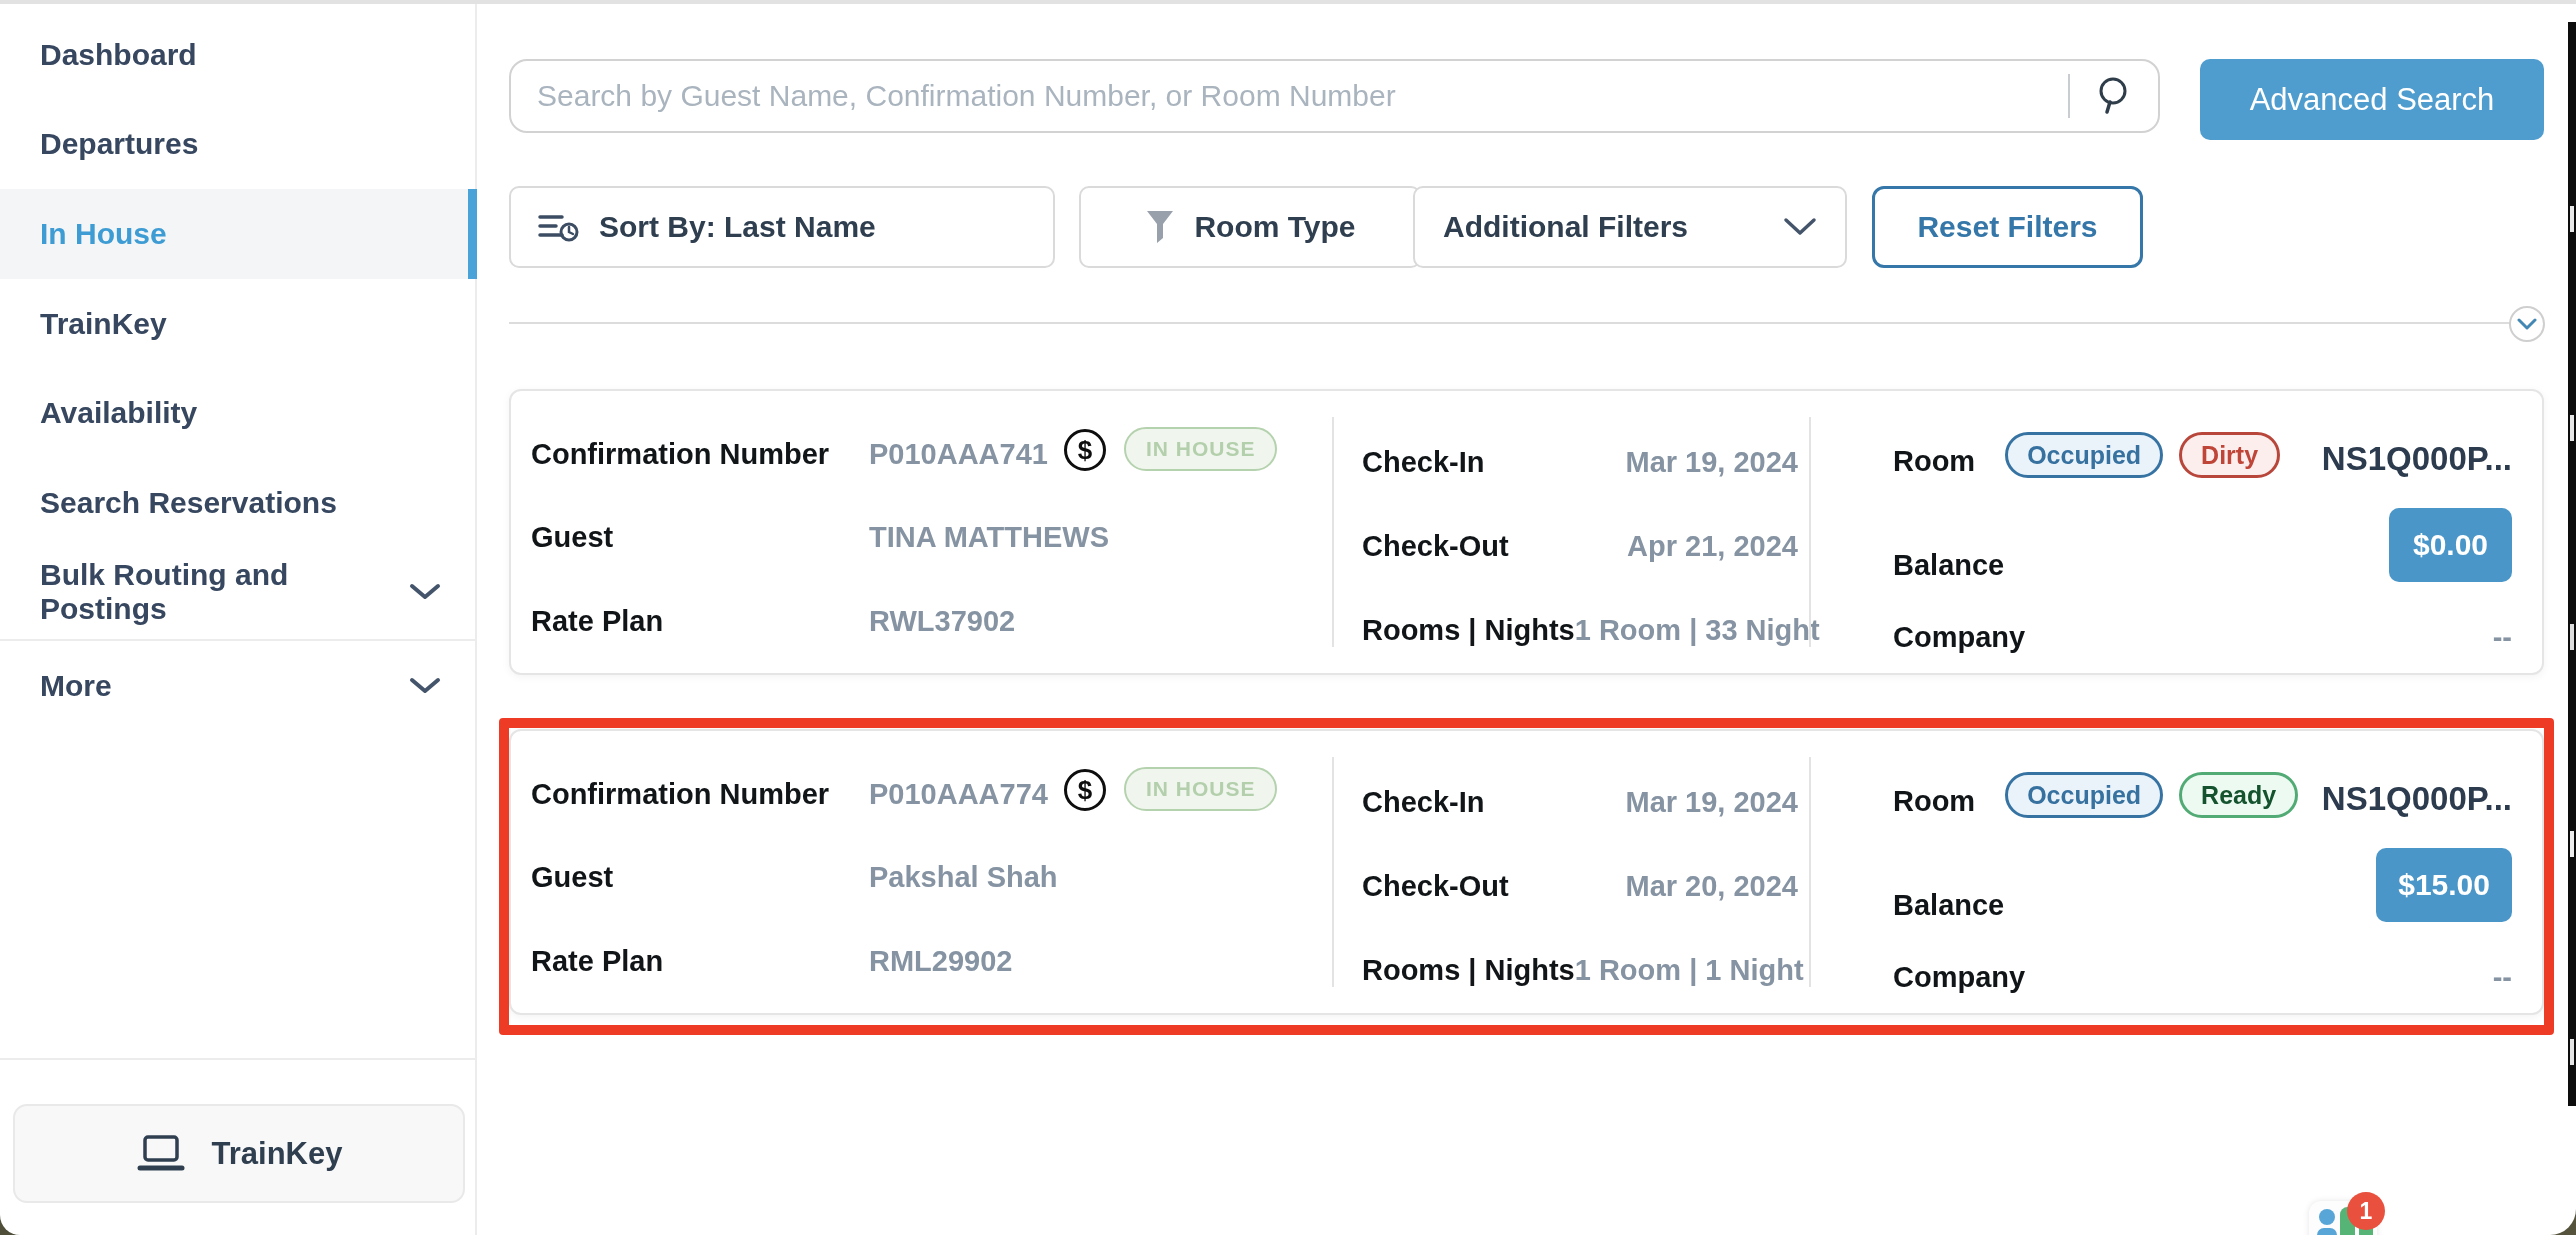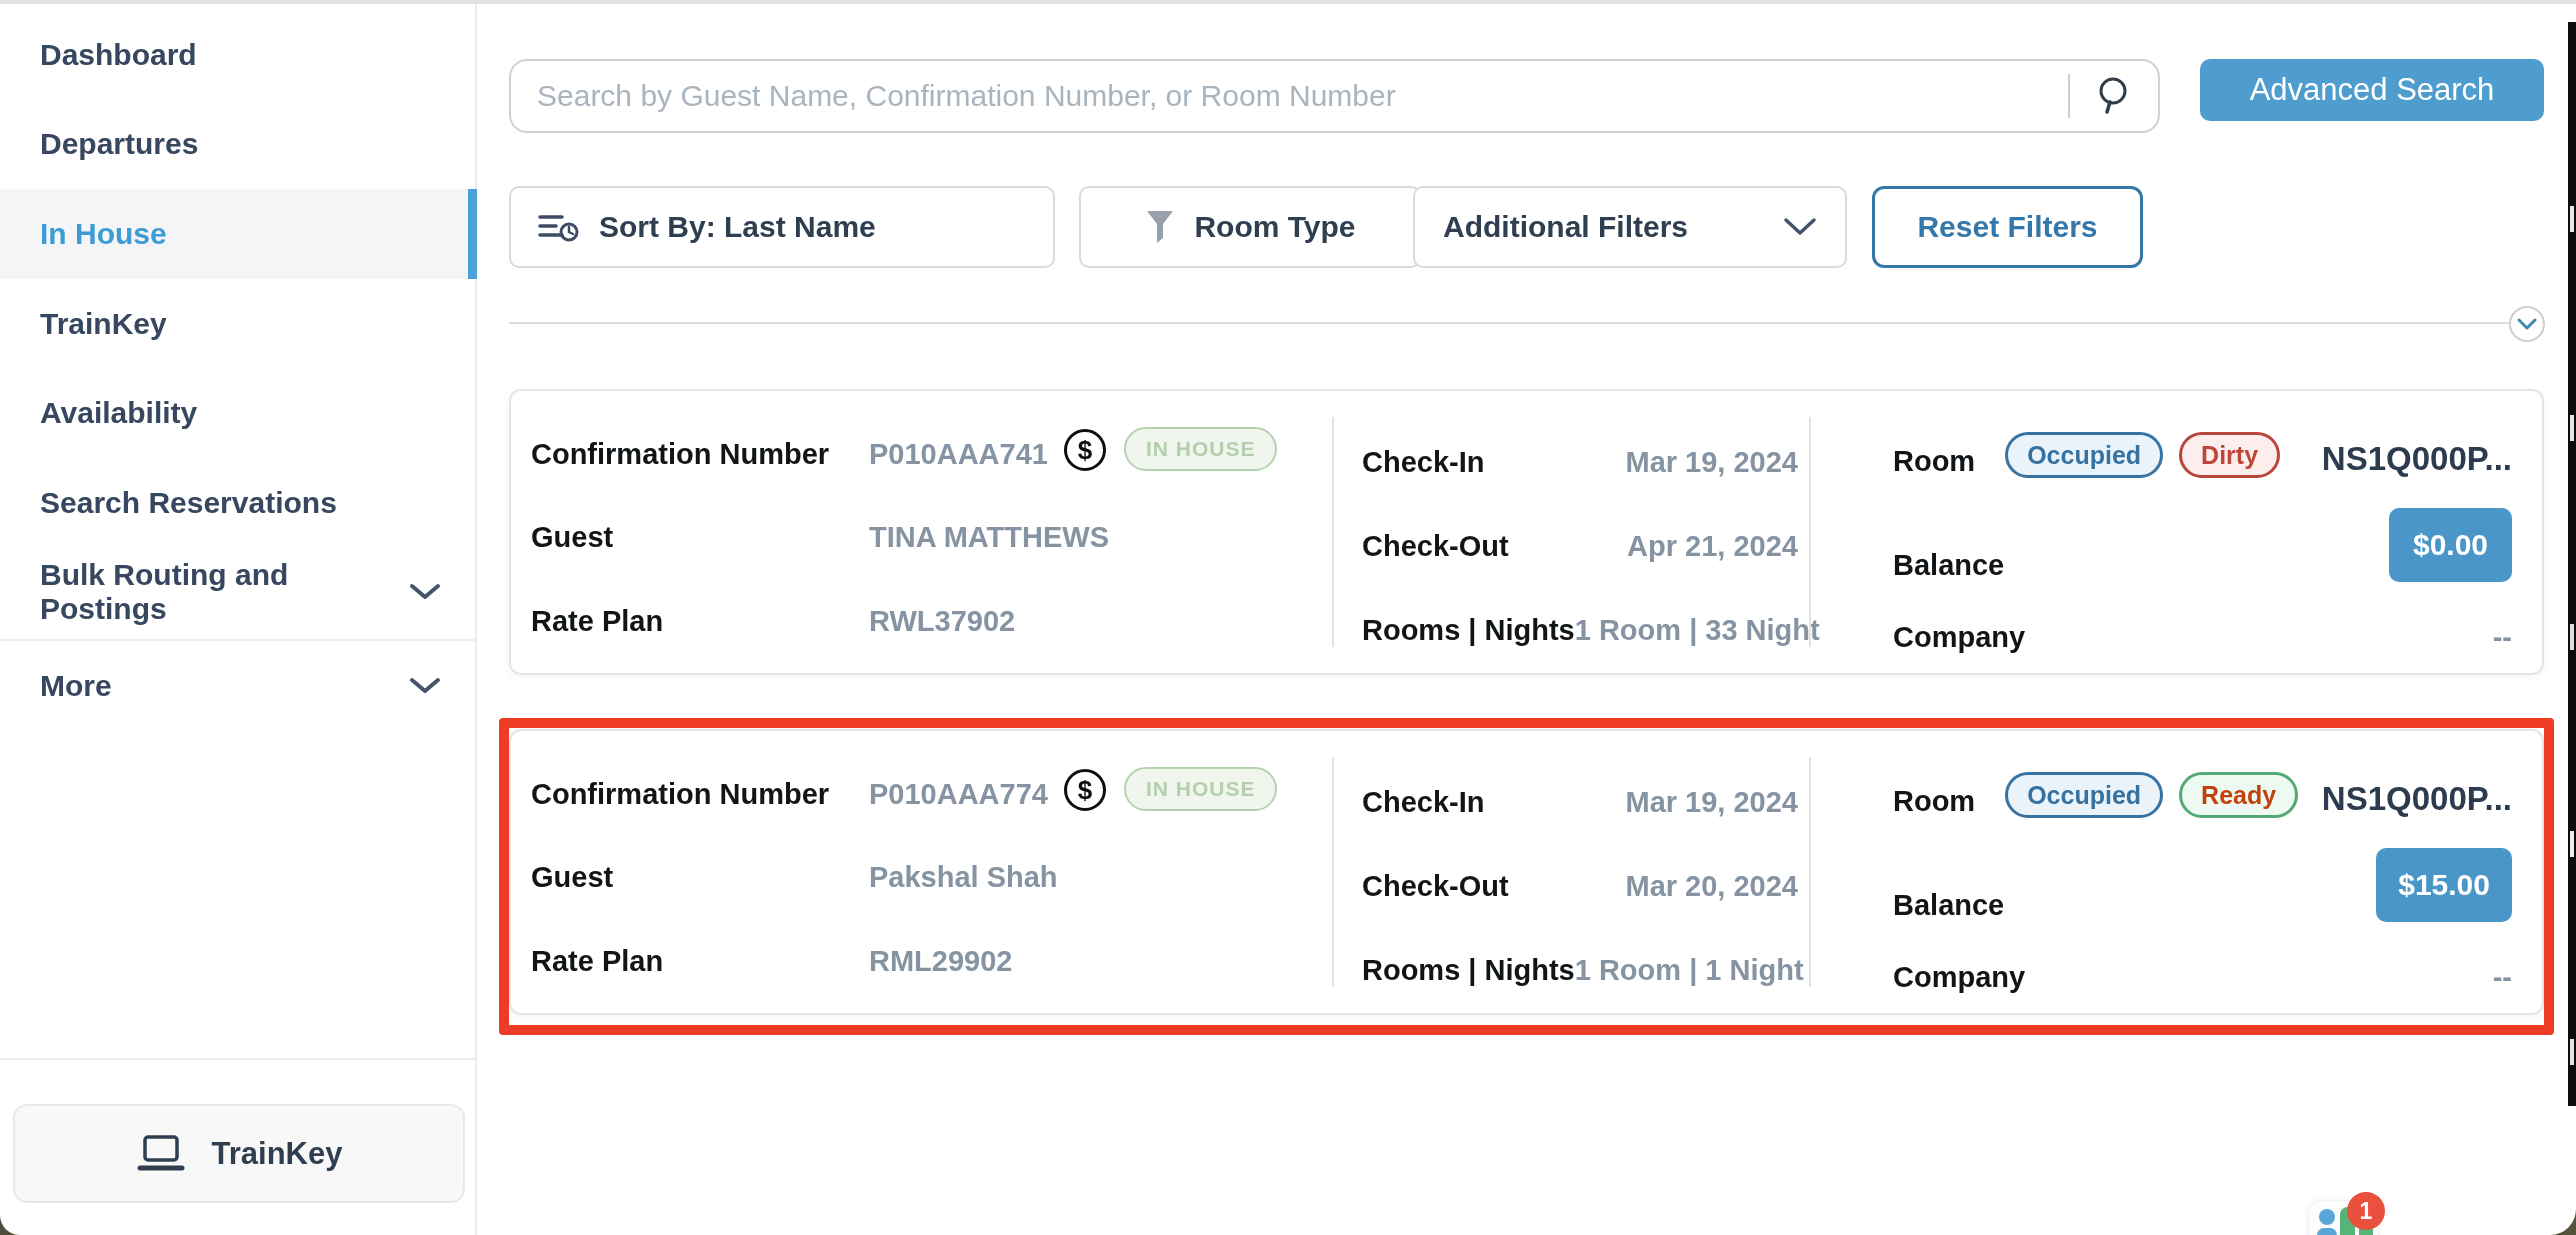--- a/index.html
+++ b/index.html
@@ -18,21 +18,21 @@
   .nav-item.active::after { content:""; position:absolute; right:0; top:0; width:9px; height:100%; background:#4aa3d8; }
   .nav-divider { position:absolute; left:0; width:475px; height:2px; background:#ececec; }
   .trainkey { position:absolute; left:13px; top:1100px; width:452px; height:99px; background:#f8f8f8; border:2px solid #e9e9e9; border-radius:14px; display:flex; align-items:center; justify-content:center; gap:26px; cursor:pointer; }
   .trainkey span { font-size:31px; font-weight:700; color:#2f3f50; }
 
   
   .search-box { position:absolute; left:509px; top:59px; width:1651px; height:74px; border:2px solid #d2d2d2; border-radius:18px; background:#fff; display:flex; align-items:center; padding:0 26px; }
   .search-box input { flex:1; border:none; outline:none; font-size:30px; color:#3c4a57; font-family:"Liberation Sans", sans-serif; background:transparent; }
   .search-box input::placeholder { color:#a9b4be; }
   .search-sep { width:2px; height:44px; background:#c9cdd1; margin:0 24px 0 12px; }
-  .adv-btn { position:absolute; left:2200px; top:59px; width:344px; height:62px; background:#4f9dcf; border:none; border-radius:10px; color:#fff; font-size:31px; font-weight:500; font-family:"Liberation Sans", sans-serif; display:flex; align-items:center; justify-content:center; cursor:pointer; }
+  .adv-btn { position:absolute; left:2200px; top:59px; width:344px; height:81px; background:#4f9dcf; border:none; border-radius:10px; color:#fff; font-size:31px; font-weight:500; font-family:"Liberation Sans", sans-serif; display:flex; align-items:center; justify-content:center; cursor:pointer; }
 
   
   .fbox { position:absolute; top:186px; height:82px; border:2px solid #dadada; border-radius:10px; background:#fff; display:flex; align-items:center; font-size:30px; font-weight:600; color:#2f3f50; cursor:pointer; }
   .fbox.sort { left:509px; width:546px; padding-left:26px; gap:20px; }
   .fbox.roomtype { left:1079px; width:342px; justify-content:center; gap:18px; }
   .fbox.addf { left:1413px; width:434px; padding:0 28px; }
   .fbox.addf .chev { margin-left:auto; }
   .reset-btn { position:absolute; left:1872px; top:186px; width:271px; height:82px; background:#fff; border:3px solid #3577a8; border-radius:12px; color:#3577a8; font-size:30px; font-weight:600; font-family:"Liberation Sans", sans-serif; display:flex; align-items:center; justify-content:center; cursor:pointer; }
 
   
@@ -60,21 +60,21 @@
   .rowM1 { top:38px; } .rowM2 { top:122px; } .rowM3 { top:206px; }
   
   .rowR { left:1382px; width:619px; }
   .rowR1 { top:37px; height:50px; }
   .rowR2 { top:117px; height:74px; }
   .rowR3 { top:213px; height:50px; }
   .rowR .pushed { margin-left:auto; }
   .pill { height:46px; padding:0 19px; border-radius:23px; font-size:25px; font-weight:600; display:flex; align-items:center; flex:none; }
   .pill.occ { margin-left:30px; color:#36719f; border:3px solid #3673a3; background:#eaf3fa; }
   .pill.dirty { margin-left:16px; color:#bf4538; border:3px solid #b8463a; background:#fbeeed; }
-  .pill.ready { margin-left:16px; color:#c2410c; border:3px solid #52ab75; background:#edfaf2; }
+  .pill.ready { margin-left:16px; color:#14532d; border:3px solid #52ab75; background:#edfaf2; }
   .roomnum { font-size:33px; font-weight:700; color:#2c3b4e; white-space:nowrap; }
   .balance-btn { min-width:123px; height:74px; padding:0 22px; background:#4a96c8; border:none; border-radius:10px; color:#fff; font-size:30px; font-weight:600; font-family:"Liberation Sans", sans-serif; display:flex; align-items:center; justify-content:center; cursor:pointer; }
 
   
   .annotation { position:absolute; left:499px; top:718px; width:2055px; height:317px; border:10px solid #ee3b25; border-radius:4px; background:transparent; }
 
   
   .app-icon { position:absolute; left:2309px; top:1201px; width:68px; height:44px; background:#fdfdfd; border-radius:12px 12px 0 0; box-shadow:0 0 6px rgba(0,0,0,0.10); }
   .logo-dot { position:absolute; left:10px; top:8px; width:16px; height:16px; border-radius:50%; background:#58a6d8; }
   .logo-bar-b { position:absolute; left:8px; top:27px; width:20px; height:14px; border-radius:7px; background:#58a6d8; }

